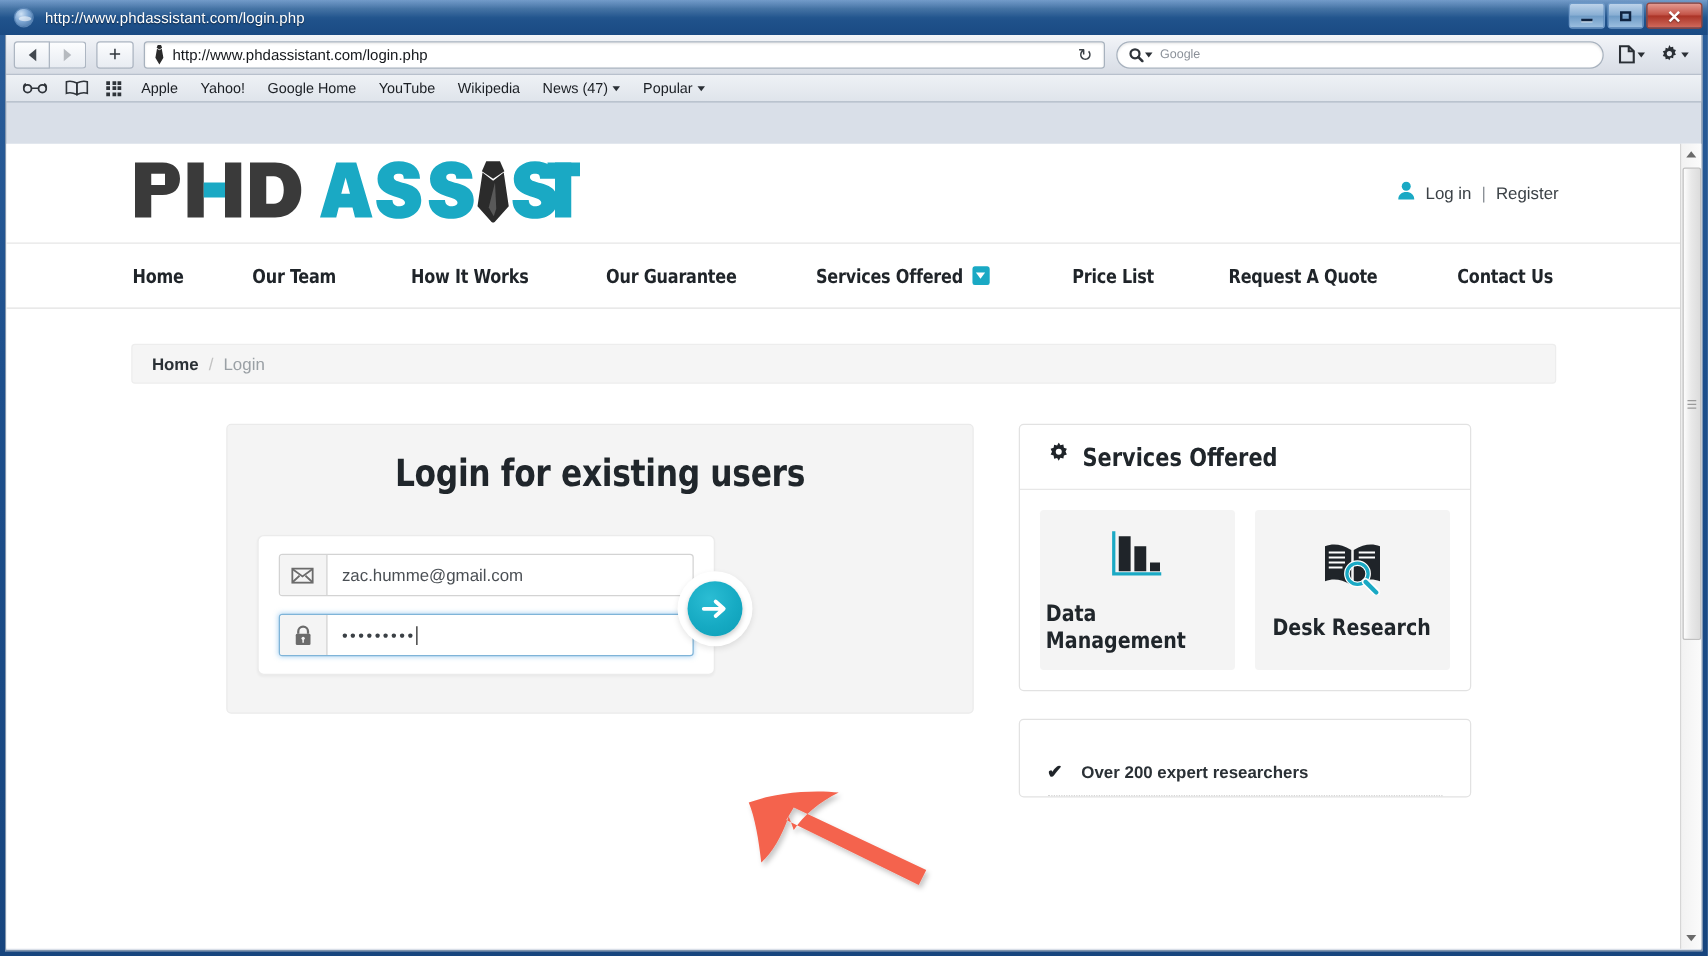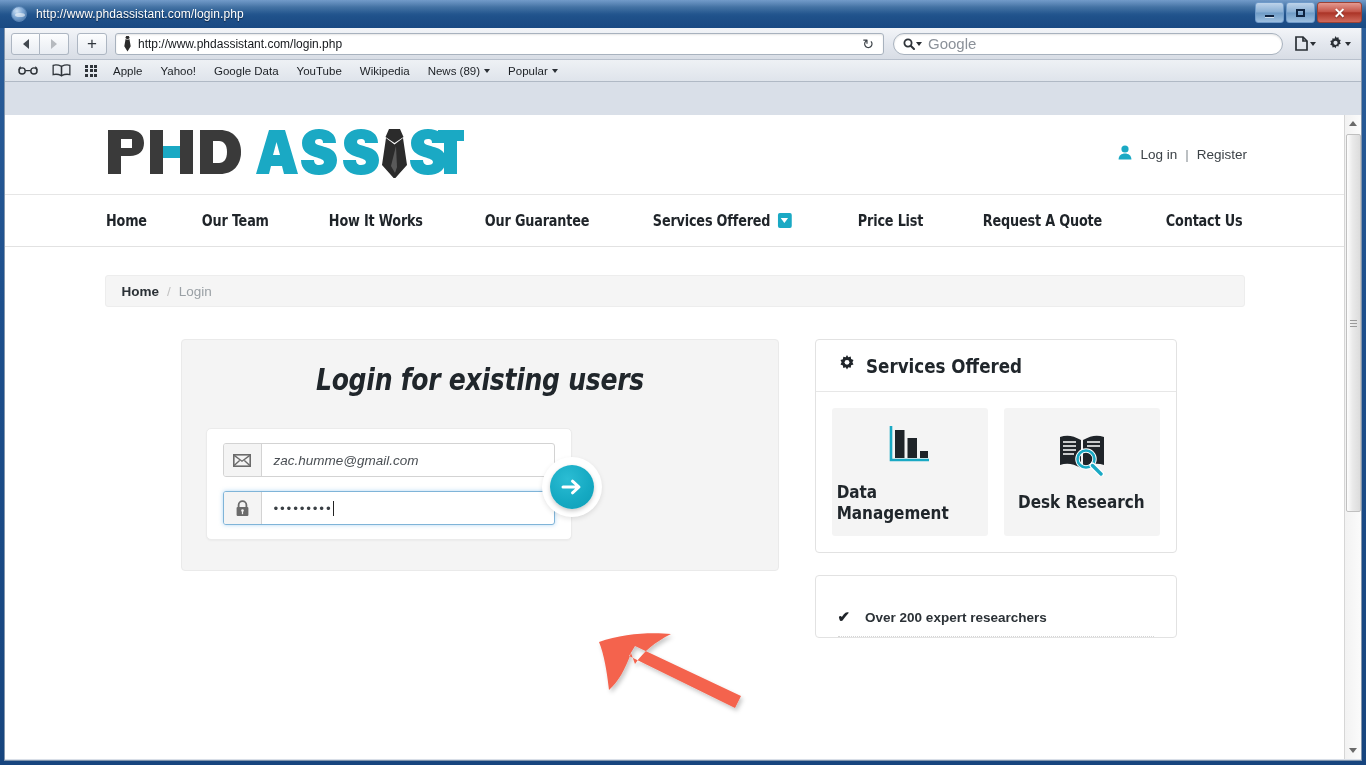--- a/index.html
+++ b/index.html
@@ -99,21 +99,21 @@
     margin-left: auto; width: 22px; height: 20px;
     display: flex; align-items: center; justify-content: center;
     font-size: 14px; color: #3b4147;
   }
   #searchbar {
     width: 390px; height: 22px; margin-left: 9px;
     background: #fff; border: 1px solid #a8b2be; border-radius: 11px;
     display: flex; align-items: center; padding: 0 9px;
     box-shadow: inset 0 1px 2px rgba(0,0,0,.10);
   }
-  #search-ph { margin-left: 6px; font-size: 15px; color: #8b9199; }
+  #search-ph { margin-left: 6px; font-size: 10px; color: #8b9199; }
   .tbicon {
     margin-left: 12px; display: flex; align-items: center; gap: 2px;
     color: #2a2f35;
   }
   .caret-dn { width:0;height:0;border-left:3.5px solid transparent;border-right:3.5px solid transparent;border-top:4px solid #2a2f35; }
 
   
   #bookmarks {
     height: 22px; width: 100%;
     background: linear-gradient(180deg,#eef1f5,#dfe4eb);
@@ -177,21 +177,21 @@
   #crumb .c-cur { color: #9aa0a5; }
 
   
   #cols { display: flex; gap: 30px; margin-top: 32px; }
   #leftcol { width: 680px; }
   #rightcol { width: 362px; }
 
   
   #login-panel {
     background: #f4f4f4; border: 1px solid #eaeaea; border-radius: 4px;
-    width: 598px; margin: 0 auto 0 76px; padding: 22px 24px 30px; font-style: italic;
+    width: 598px; margin: 0 auto 0 76px; padding: 22px 24px 30px;
   }
   #login-title {
     text-align: center;
     font-family: "DejaVu Sans Condensed","Liberation Sans Narrow","Liberation Sans", sans-serif;
     font-weight: bold; font-size: 30px; color: #20262b; letter-spacing: -.3px;
     transform: scaleX(.93);
   }
   #form-card {
     margin-top: 31px; background: #fff; border: 1px solid #ebebeb; border-radius: 5px;
     width: 366px; padding: 14px 16px; position: relative;
@@ -392,30 +392,30 @@
             <i></i>
           </span>
       </span>
       <span class="bm">
           <span>Apple</span>
         </span>
       <span class="bm">
           <span>Yahoo!</span>
         </span>
       <span class="bm">
-          <span>Google Data</span>
+          <span>Google Home</span>
         </span>
       <span class="bm">
           <span>YouTube</span>
         </span>
       <span class="bm">
           <span>Wikipedia</span>
         </span>
       <span class="bm">
-        <span>News (89)</span>
+        <span>News (47)</span>
           <i class="caret-dn"></i>
       </span>
       <span class="bm">
         <span>Popular</span>
           <i class="caret-dn"></i>
       </span>
     </div>
 
     <div id="viewport">
       <div id="page">

